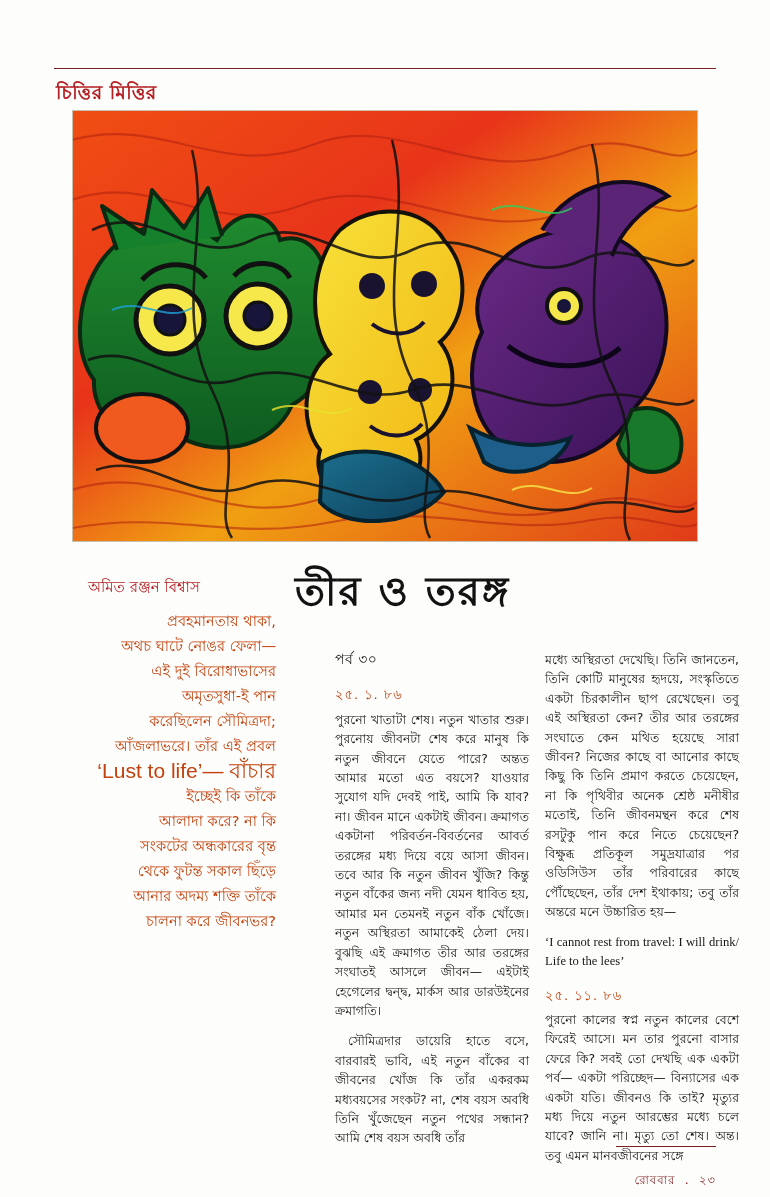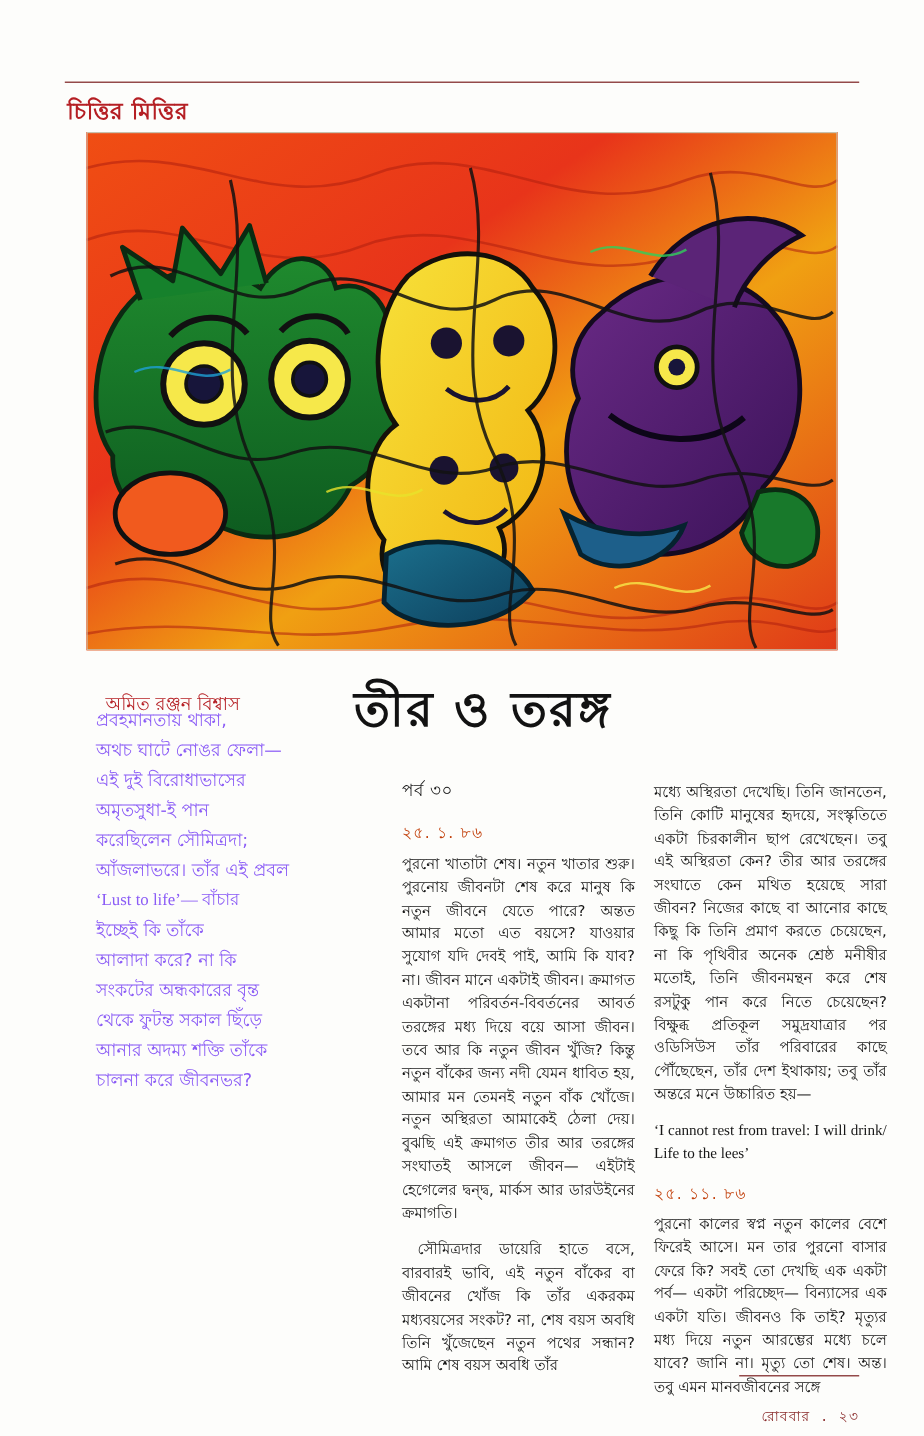--- a/index.html
+++ b/index.html
@@ -74,31 +74,31 @@
     letter-spacing: 2px;
     color: #121212;
     font-family: "DejaVu Sans", sans-serif;
     font-weight: bold;
   }
 
   
   .teaser {
     position: absolute;
     left: 80px;
-    top: 588px;
+    top: 608px;
     width: 196px;
-    text-align: left;
+    text-align: right;
     font-size: 14.6px;
     line-height: 25px;
-    color: #8b5cf6;
+    color: #c2410c;
     font-family: "DejaVu Sans", sans-serif;
   }
   .teaser .lust {
-    font-family: Liberation Serif, serif;
-    font-size: 14px;
+    font-family: Liberation Sans, sans-serif;
+    font-size: 21px;
   }
 
   
   .col {
     position: absolute;
     top: 650px;
     width: 194px;
     font-size: 12.4px;
     line-height: 19.4px;
     font-family: "DejaVu Sans", sans-serif;

